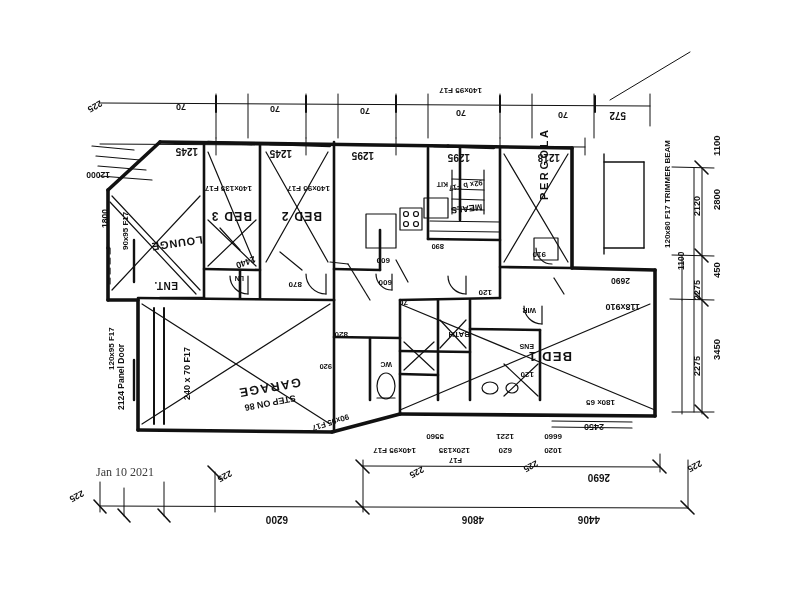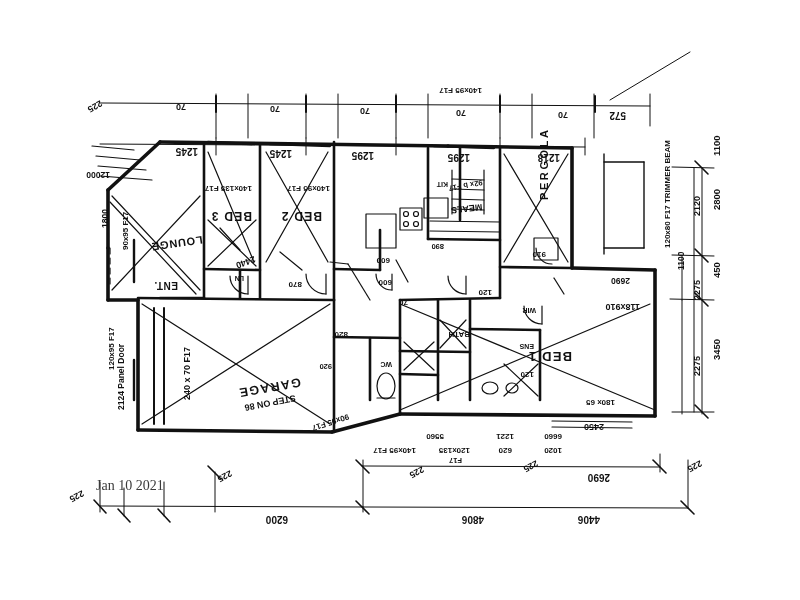--- a/index.html
+++ b/index.html
@@ -77,23 +77,23 @@
     padding: 1.2px 2px 1.4px 2px;
     width: 92px;
     box-sizing: border-box;
     white-space: nowrap;
     text-align: center;
     font-family: "Liberation Sans", sans-serif;
   }
   .datestamp {
     position: absolute;
     left: 96px;
-    top: 478px;
+    top: 465px;
     font-family: "Liberation Serif", serif;
-    font-size: 14px;
+    font-size: 12px;
     color: #3a3a3a;
     white-space: nowrap;
   }
 </style>
 </head>
 <body>
 
 <div id="stage">
 
   <div id="plan-scan" class="rot180">

